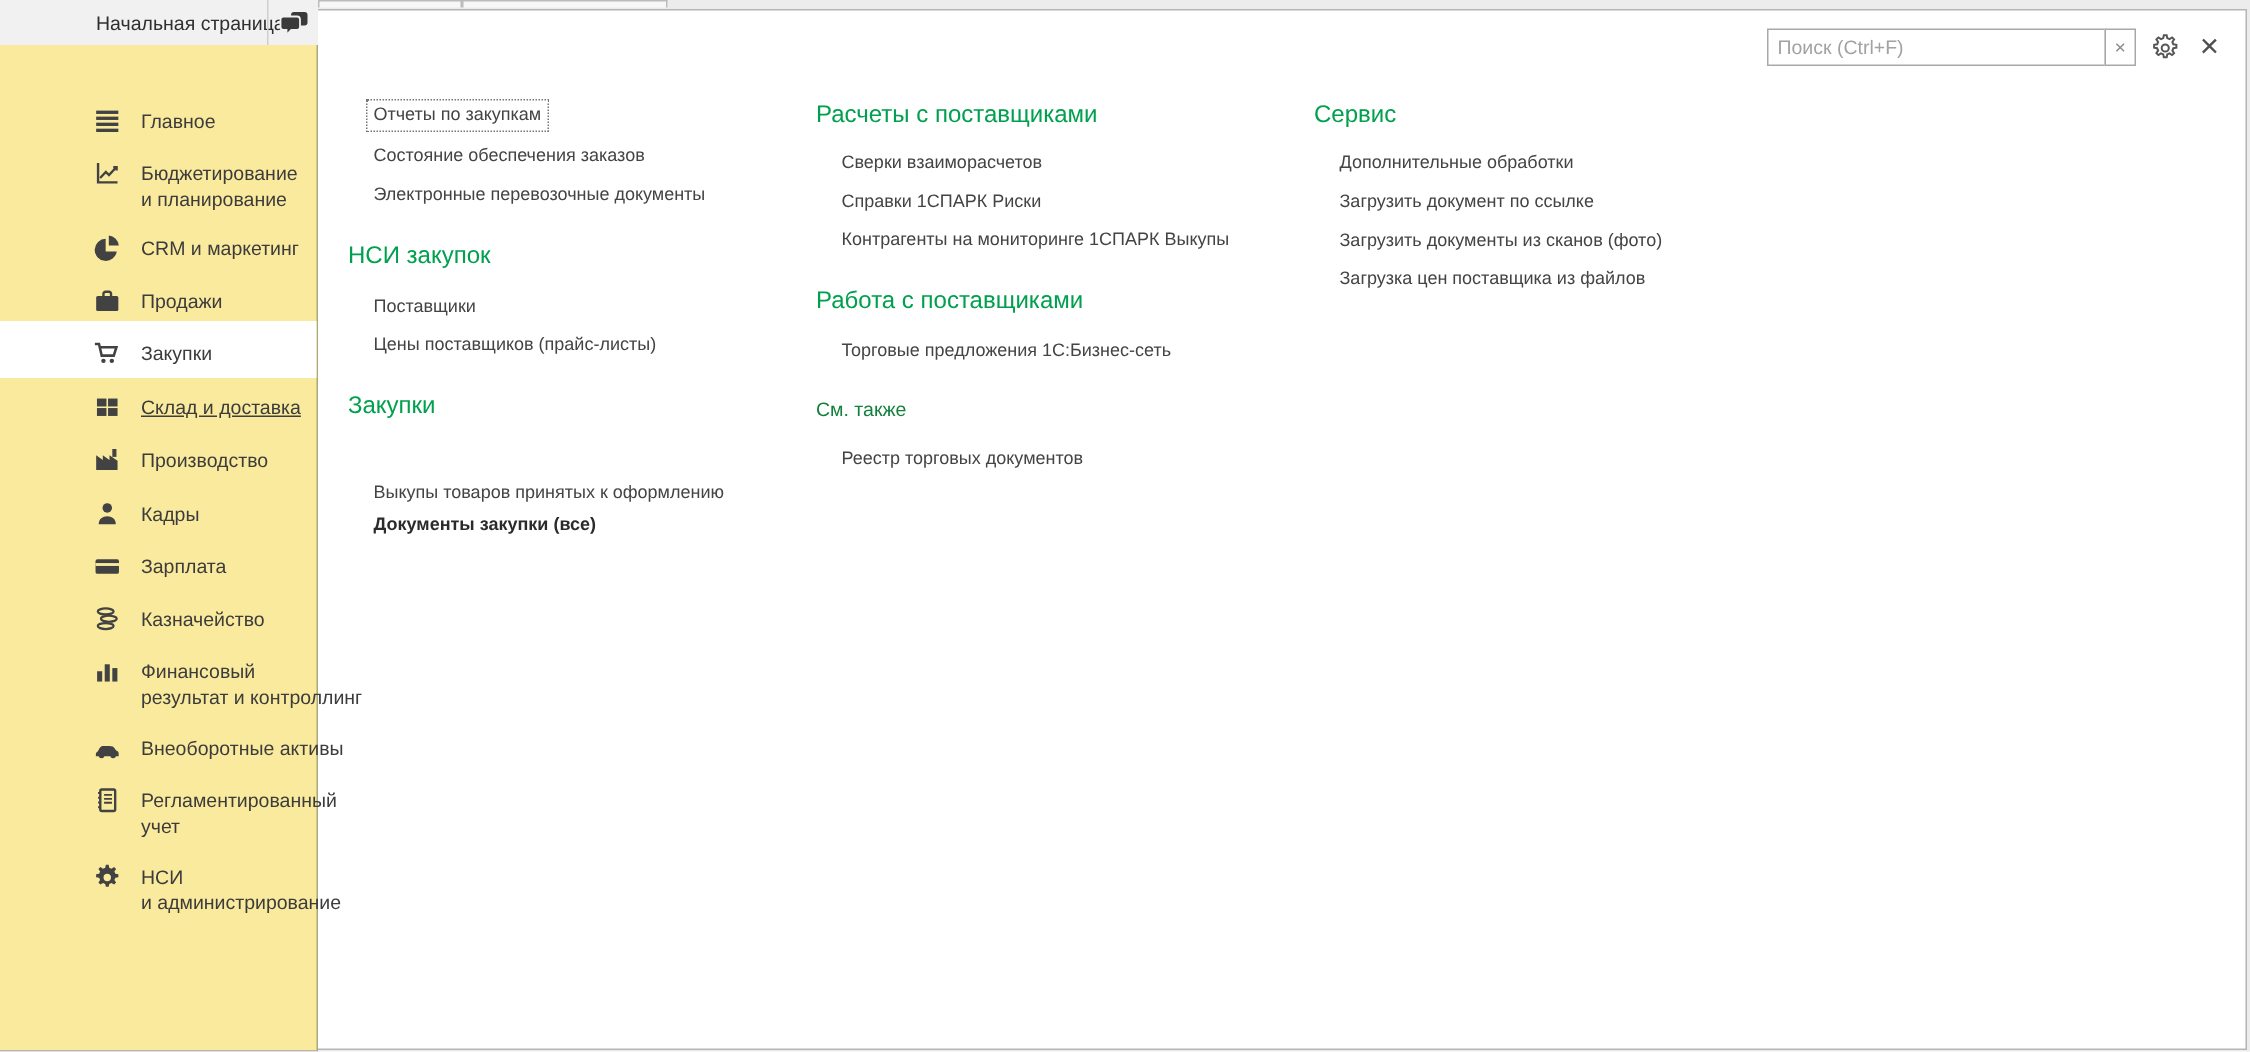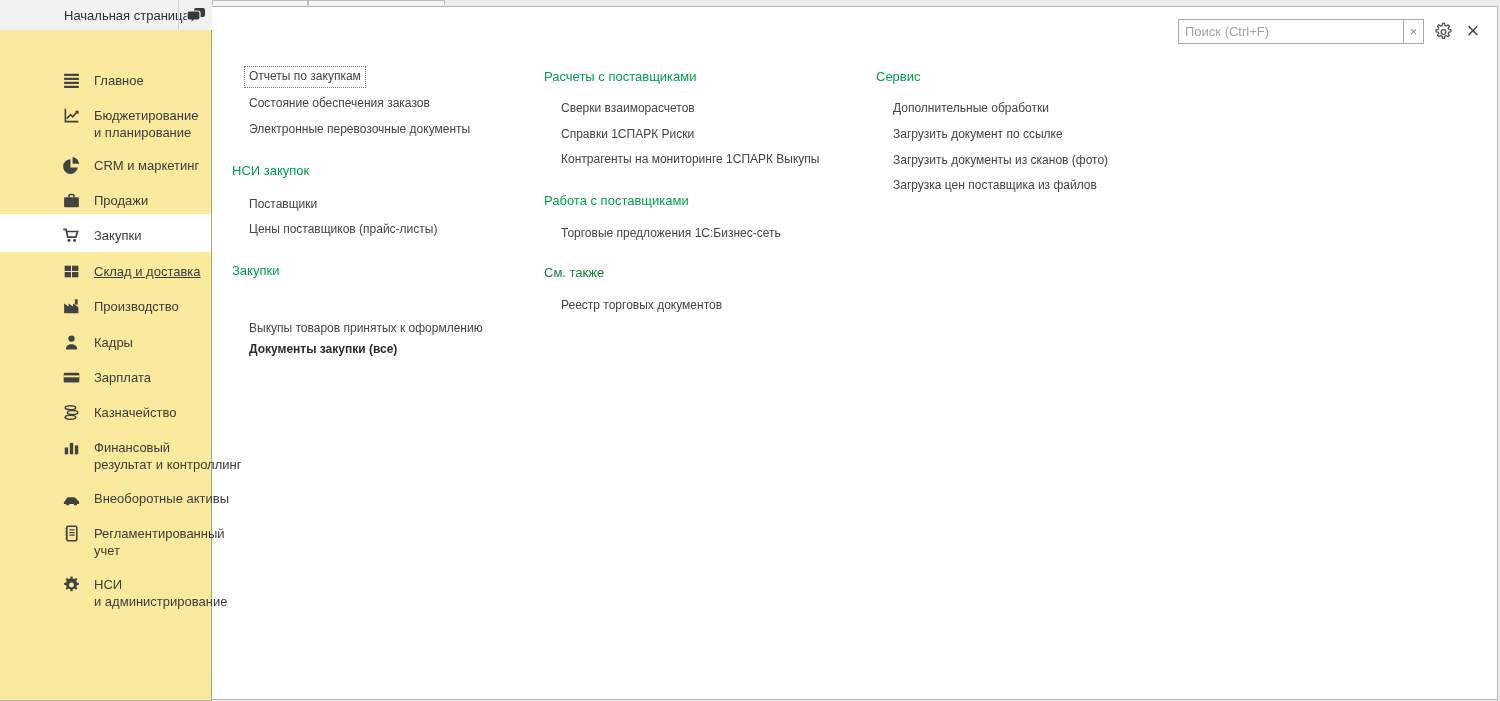--- a/index.html
+++ b/index.html
@@ -24,21 +24,21 @@
   .ghost-tab{position:absolute;top:0;height:5px;background:#f7f7f7;border:1px solid #bcbcbc;border-bottom:none;box-sizing:border-box;}
   
   .sidebar{position:absolute;left:0;top:30px;width:212px;height:671px;background:var(--yellow);border-right:1px solid #a8a87c;border-bottom:1px solid var(--border);box-sizing:border-box;}
   .sel-band{position:absolute;left:0;top:184px;width:211px;height:38px;background:#ffffff;}
   .srow{position:absolute;left:0;width:211px;padding-left:46px;box-sizing:border-box;cursor:pointer;font-size:13px;color:var(--ink);margin-left:48px;}
   .srow .slabel{display:block;white-space:pre-line;line-height:17px;}
   .srow .sicon{position:absolute;left:14px;top:-1px;width:19px;height:19px;}
   .srow.hovered .slabel{text-decoration:underline;}
   
   .panel{position:absolute;left:212px;top:6px;width:1286px;height:694px;background:#ffffff;border:1px solid var(--border);border-left:none;box-sizing:border-box;}
-  .ghead{position:absolute;font-size:13px;line-height:18px;color:var(--green);white-space:nowrap;}
+  .ghead{position:absolute;font-size:16px;line-height:18px;color:var(--green);white-space:nowrap;}
   .subhead{position:absolute;font-size:13px;line-height:17px;color:#15803d;white-space:nowrap;}
   .lnk{position:absolute;font-size:12px;line-height:17px;color:#444444;white-space:nowrap;cursor:pointer;}
   .lnk.focus{border:1px dotted #767676;padding:1px 4px 2px 4px;}
   .lnk.bold{font-weight:bold;color:#2b2b2b;margin-top:46px;}
   
   .search-input{position:absolute;left:1178px;top:19px;width:226px;height:25px;box-sizing:border-box;border:1px solid #a8a8a8;padding:0 6px;font-size:13px;font-family:"Liberation Sans","DejaVu Sans",sans-serif;color:#444;background:#fff;outline:none;}
   .search-input::placeholder{color:#a2a2a2;}
   .search-clear{position:absolute;left:1403px;top:19px;width:21px;height:25px;box-sizing:border-box;border:1px solid #a8a8a8;background:#fff;display:flex;align-items:center;justify-content:center;font-size:13px;color:#8a8a8a;cursor:pointer;}
   .icon-btn{position:absolute;width:26px;height:26px;top:18px;display:flex;align-items:center;justify-content:center;cursor:pointer;color:#565656;}
   .gear-btn{left:1430px;}

